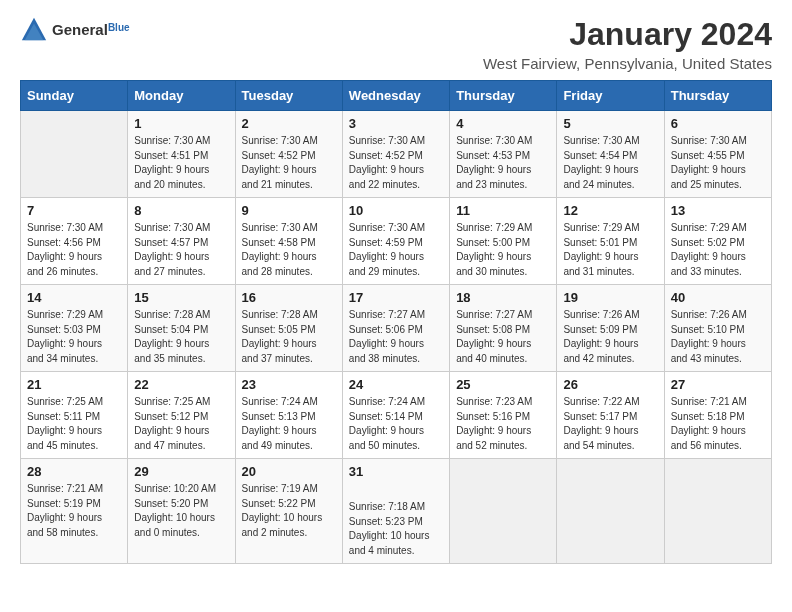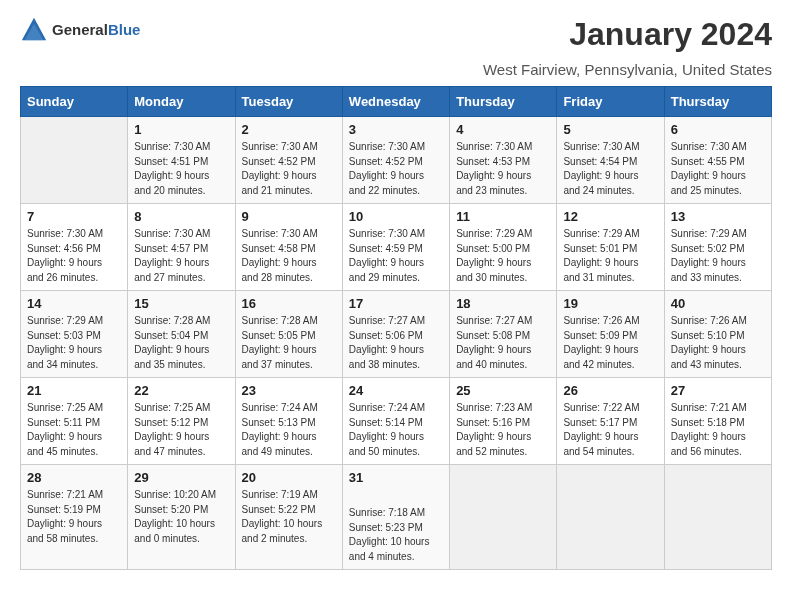--- a/index.html
+++ b/index.html
@@ -25,40 +25,40 @@
       display: flex;
       flex-direction: row;
       line-height: 1.1;
     }
     .logo-general {
       font-size: 15px;
       font-weight: bold;
       color: #333;
     }
     .logo-blue {
-      font-size: 15px;
+      font-size: 10px;
       font-weight: bold;
       color: #2a6ab0;
     }
     .logo-icon {
       width: 28px;
       height: 28px;
     }
     .title-block {
       text-align: right;
     }
     .month-title {
       font-size: 32px;
       font-weight: bold;
       color: #333;
     }
     .location-title {
       font-size: 15px;
       color: #555;
-      margin-top: 8px;
+      margin-top: 2px;
     }
     table {
       width: 100%;
       border-collapse: collapse;
       font-size: 11px;
     }
     thead tr {
       background: #2a6ab0;
       color: #fff;
     }

